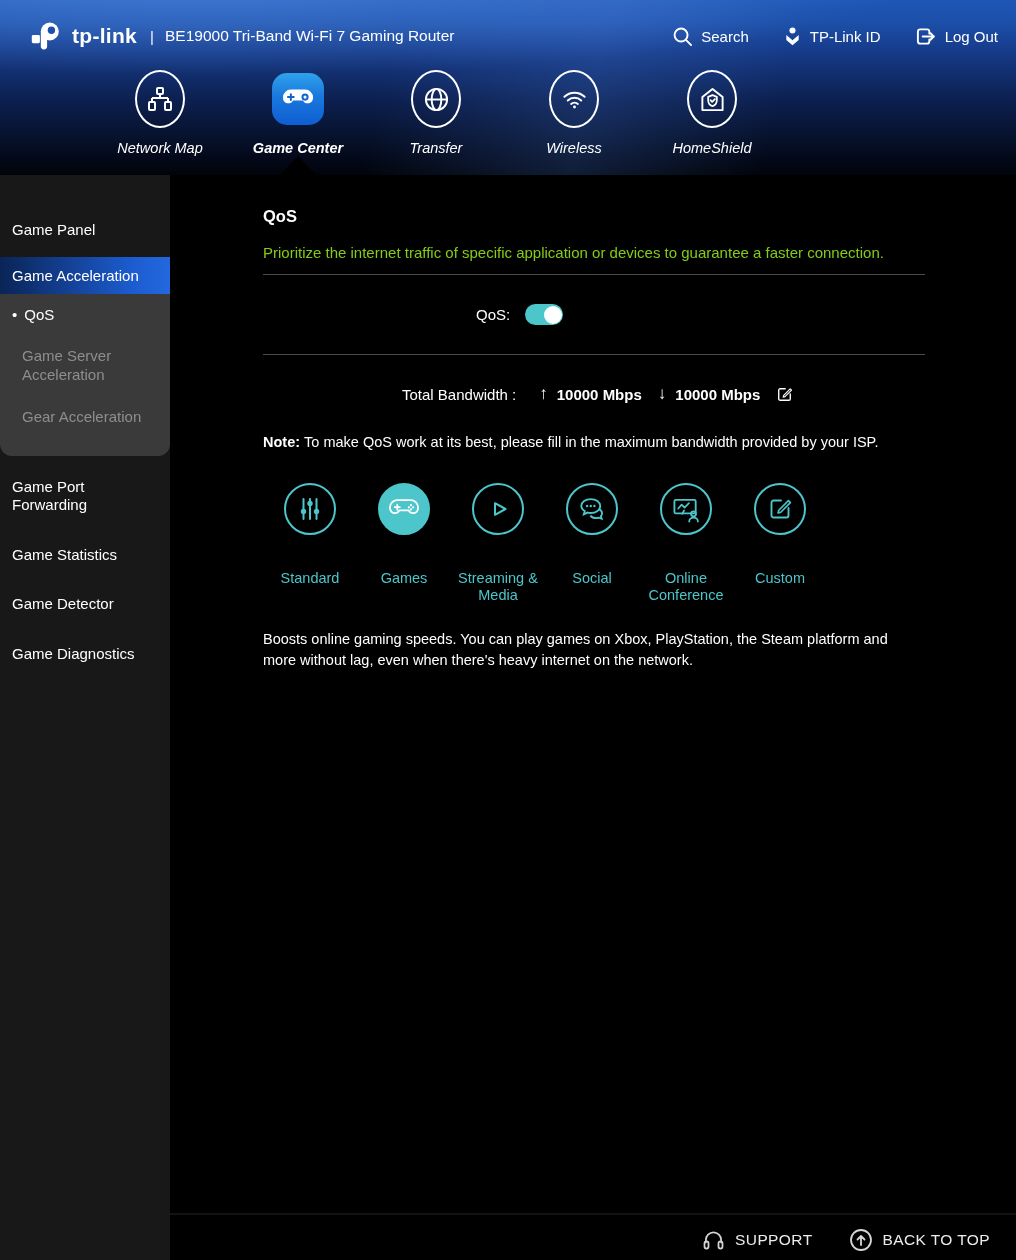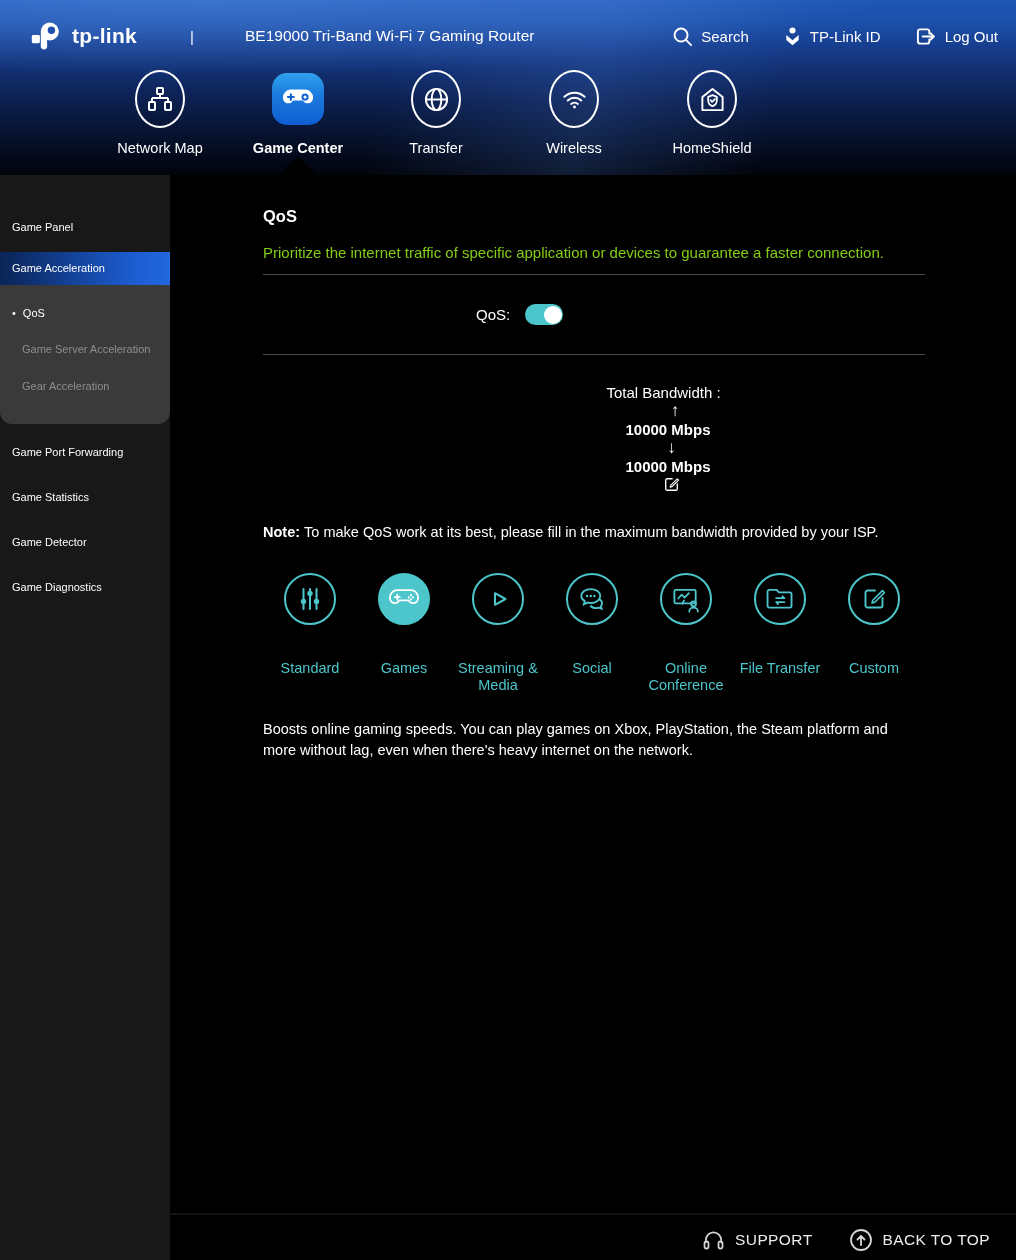--- a/index.html
+++ b/index.html
@@ -6,60 +6,60 @@
   html,body { width:1016px; height:1260px; }
   body { position:relative; background:#000; font-family:"Liberation Sans", sans-serif; overflow:hidden; color:#fff; }
 
   
   .banner { position:absolute; left:0; top:0; width:1016px; height:175px;
     background:
       radial-gradient(120% 95% at 20% -12%, rgba(96,152,238,.55), rgba(40,90,200,0) 58%),
       linear-gradient(104deg, rgba(15,30,80,0) 38%, rgba(70,120,210,.22) 58%, rgba(12,22,56,0) 76%),
       linear-gradient(180deg, #1e57b6 0%, #1c4fa9 13%, #173e8e 27%, #122f70 41%, #0c1f4e 58%, #071330 76%, #030817 92%, #010409 100%);
   }
-  .topbar { position:absolute; left:30px; right:18px; top:16px; height:40px; display:flex; align-items:center;gap:40px; }
+  .topbar { position:absolute; left:30px; right:18px; top:16px; height:40px; display:flex; align-items:center; }
   .logo-block { display:flex; align-items:center; }
   .brand-text { font-size:21px; font-weight:bold; letter-spacing:.3px; margin-left:6px; }
   .title-sep { margin:0 11px 0 13px; font-size:15px; opacity:.95; font-weight:300; }
   .model-title { font-size:15.5px; }
   .topbar-right { margin-left:auto; display:flex; align-items:center; gap:34px; }
   .tb-action { display:flex; align-items:center; gap:8px; font-size:15px; cursor:pointer; }
 
   .nav-row { position:absolute; left:91px; top:70px; width:828px; display:flex; }
-  .nav-item { width:138px; display:flex; flex-direction:column; align-items:center; cursor:pointer; }
+  .nav-item { width:138px; display:flex; flex-direction:column; align-items:center; cursor:pointer;font-style:italic; }
   .nav-badge { width:50px; height:58px; border:2.5px solid #fff; border-radius:50%; display:flex; align-items:center; justify-content:center; }
   .nav-badge.gc { width:52px; height:52px; margin:3px 0; border:none; border-radius:15px;
     background:linear-gradient(180deg,#2fa2ec 0%, #1a78dd 45%, #0e5ed2 100%); }
   .nav-label { margin-top:12px; font-size:14.5px; color:#fff; }
   .nav-label.bold { font-weight:bold; }
   .notch { position:absolute; left:279px; top:156px; width:0; height:0;
     border-left:19px solid transparent; border-right:19px solid transparent; border-bottom:20px solid #000; }
 
   
-  .sidebar { position:absolute; left:0; top:175px; width:170px; height:1085px; background:#181818; font-size:11px; }
+  .sidebar { position:absolute; left:0; top:175px; width:170px; height:1085px; background:#181818; font-size:15px; }
   .side-item { padding:10px 12px; color:#fff; line-height:1.18; cursor:pointer; }
   .side-first { margin-top:36px; }
   .side-active { margin-top:8px; background:linear-gradient(90deg,#0a2456 0%, #1c5cd0 78%, #2368de 100%); }
-  .submenu { background:#3a3a3a; border-radius:0 0 12px 12px; padding:14px 0 22px; }
+  .submenu { background:#3a3a3a; border-radius:0 0 12px 12px; padding:4px 0 22px; }
   .sub-qos { padding:8px 12px; color:#fff; cursor:pointer; }
   .sub-qos .bullet { margin-right:7px; }
   .sub-item { margin-top:8px; padding:8px 12px 8px 22px; color:#8e8e8e; line-height:1.22; cursor:pointer; }
   .side-lower { margin-top:12px; }
 
   
   .content { position:absolute; left:170px; top:175px; width:846px; }
   .inner { margin:32px 0 0 93px; width:662px; }
   .page-title { font-size:16.5px; font-weight:bold; color:#fff; }
   .page-desc { margin-top:18px; font-size:15px; color:#84cc16; }
   .divider { margin-top:13px; border:none; border-top:1px solid #4a4a4a; height:0; }
   .toggle-row { height:79px; display:flex; align-items:center; padding-left:213px; }
   .toggle-row .lbl { font-size:15px; color:#fff; }
   .toggle { width:38px; height:21px; border-radius:11px; background:#4cc5cb; position:relative; margin-left:15px; cursor:pointer; }
   .toggle .knob { position:absolute; right:1.5px; top:1.5px; width:18px; height:18px; border-radius:50%; background:#fff; }
-  .bw-row { margin-top:29px; display:flex; align-items:center; padding-left:139px; font-size:15px; color:#fff;flex-direction:column; }
+  .bw-row { margin-top:29px; display:flex; align-items:center; padding-left:139px; font-size:15px; color:#fff; }
   .bw-arrow { margin-left:23px; font-size:17px; font-weight:bold; }
   .bw-arrow.dn { margin-left:16px; }
   .bw-val { margin-left:9px; font-weight:bold; }
   .bw-edit { margin-left:15px; background:none; border:none; cursor:pointer; display:flex; padding:0; }
   .note-row { margin-top:30px; font-size:14.5px; color:#fff; }
   .note-row .note-text { margin-left:4px; }
   .cats { margin-top:33px; display:flex; width:658px; }
   .cat { width:94px; display:flex; flex-direction:column; align-items:center; text-align:center; cursor:pointer;gap:22px; }
   .cat-circle { width:52px; height:52px; border-radius:50%; border:2.5px solid #4cc5cb; display:flex; align-items:center; justify-content:center; }
   .cat.selected .cat-circle { background:#4cc5cb; }
@@ -281,29 +281,20 @@
             <path d="M6.5 13.5l3.5-4 3 3 4.5-4.5" fill="none" stroke="#4cc5cb" stroke-width="1.8" stroke-linecap="round" stroke-linejoin="round"></path>
             <path d="M12.5 15.5l-2 3.5" fill="none" stroke="#4cc5cb" stroke-width="1.8" stroke-linecap="round"></path>
             <circle cx="22.3" cy="19" r="2.6" fill="none" stroke="#4cc5cb" stroke-width="1.8"></circle>
             <path d="M17.8 27c0-2.4 2-4 4.5-4s4.5 1.6 4.5 4" fill="none" stroke="#4cc5cb" stroke-width="1.8" stroke-linecap="round"></path>
           </svg>
         </div>
         <div class="cat-label">Online Conference</div>
       </div>
       <div class="cat">
         <div class="cat-circle">
-          <svg width="29" height="26" viewBox="0 0 30 26">
-            <path d="M3.5 3.5h7.5l2.3 2.6h11.2c1 0 1.9.8 1.9 1.9v12c0 1-.8 1.9-1.9 1.9H3.5c-1 0-1.9-.8-1.9-1.9V5.4c0-1 .8-1.9 1.9-1.9z" fill="none" stroke="#4cc5cb" stroke-width="1.9" stroke-linejoin="round"></path>
-            <path d="M10.5 12.2h8.5l-2-2M19 16.2h-8.5l2 2" fill="none" stroke="#4cc5cb" stroke-width="1.8" stroke-linecap="round" stroke-linejoin="round"></path>
-          </svg>
-        </div>
-        <div class="cat-label">File Transfer</div>
-      </div>
-      <div class="cat">
-        <div class="cat-circle">
           <svg width="28" height="28" viewBox="0 0 28 28">
             <path d="M22.5 13v7.5c0 1.1-.9 2-2 2H7.5c-1.1 0-2-.9-2-2v-13c0-1.1.9-2 2-2H15" fill="none" stroke="#4cc5cb" stroke-width="1.9" stroke-linecap="round"></path>
             <path d="M12.8 15.2l9.6-9.6 2 2-9.6 9.6-2.8.8z" fill="none" stroke="#4cc5cb" stroke-width="1.6" stroke-linejoin="round"></path>
           </svg>
         </div>
         <div class="cat-label">Custom</div>
       </div>
     </div>
 
     <div class="cat-desc">Boosts online gaming speeds. You can play games on Xbox, PlayStation, the Steam platform and more without lag, even when there's heavy internet on the network.</div>

